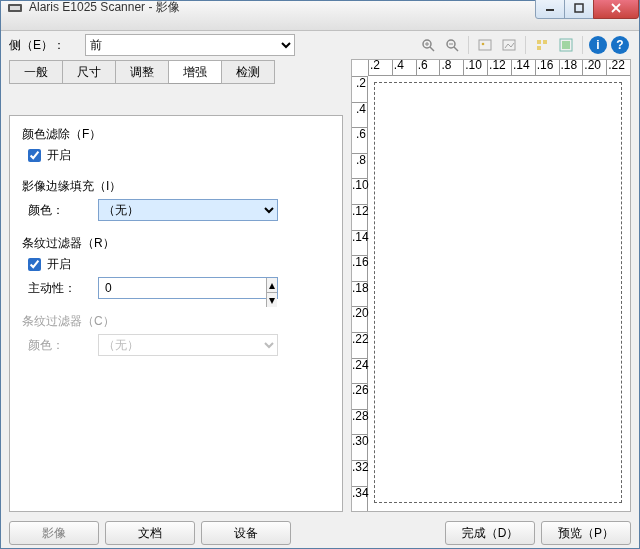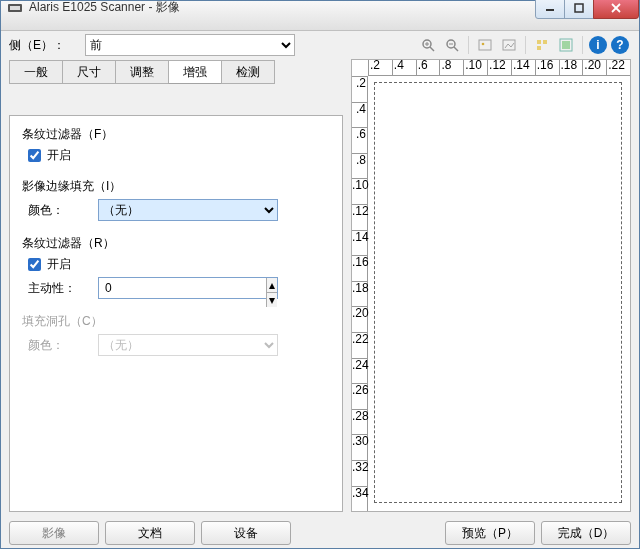--- a/index.html
+++ b/index.html
@@ -138,21 +138,21 @@
       <div class="tabs">
         <div class="tab">一般</div>
         <div class="tab">尺寸</div>
         <div class="tab">调整</div>
         <div class="tab active">增强</div>
         <div class="tab">检测</div>
       </div>
       <div class="panel">
 
         <div class="group">
-          <div class="group-title">条纹过滤器（F）</div>
+          <div class="group-title">颜色滤除（F）</div>
           <label class="chk">
             <input type="checkbox" checked="" style="">
             <span>开启</span>
           </label>
         </div>
 
         <div class="group">
           <div class="group-title">影像边缘填充（I）</div>
           <div class="row">
             <span class="rlbl">颜色：</span>
@@ -172,21 +172,21 @@
               <input value="0" style="">
               <div class="btns">
                 <div>▴</div>
                 <div>▾</div>
               </div>
             </div>
           </div>
         </div>
 
         <div class="group disabled">
-          <div class="group-title">填充洞孔（C）</div>
+          <div class="group-title">条纹过滤器（C）</div>
           <div class="row">
             <span class="rlbl">颜色：</span>
             <select disabled=""><option>（无）</option></select>
           </div>
         </div>
 
       </div>
     </div>
 
     <div class="preview">
@@ -224,16 +224,16 @@
         </div>
       <div class="page"></div>
     </div>
   </div>
 
   <div class="bottom">
     <div class="btn current">影像</div>
     <div class="btn">文档</div>
     <div class="btn">设备</div>
     <div class="gap"></div>
+    <div class="btn">完成（D）</div>
     <div class="btn">预览（P）</div>
-    <div class="btn">完成（D）</div>
   </div>
 </div>
 
 </body></html>

